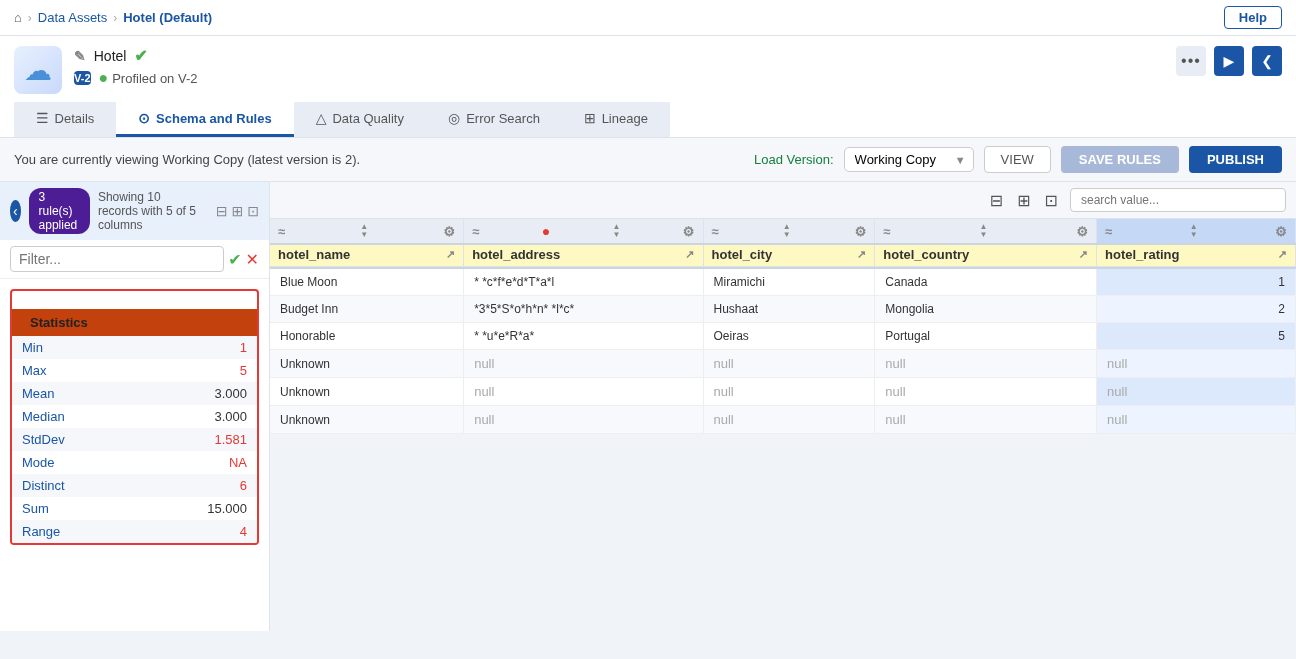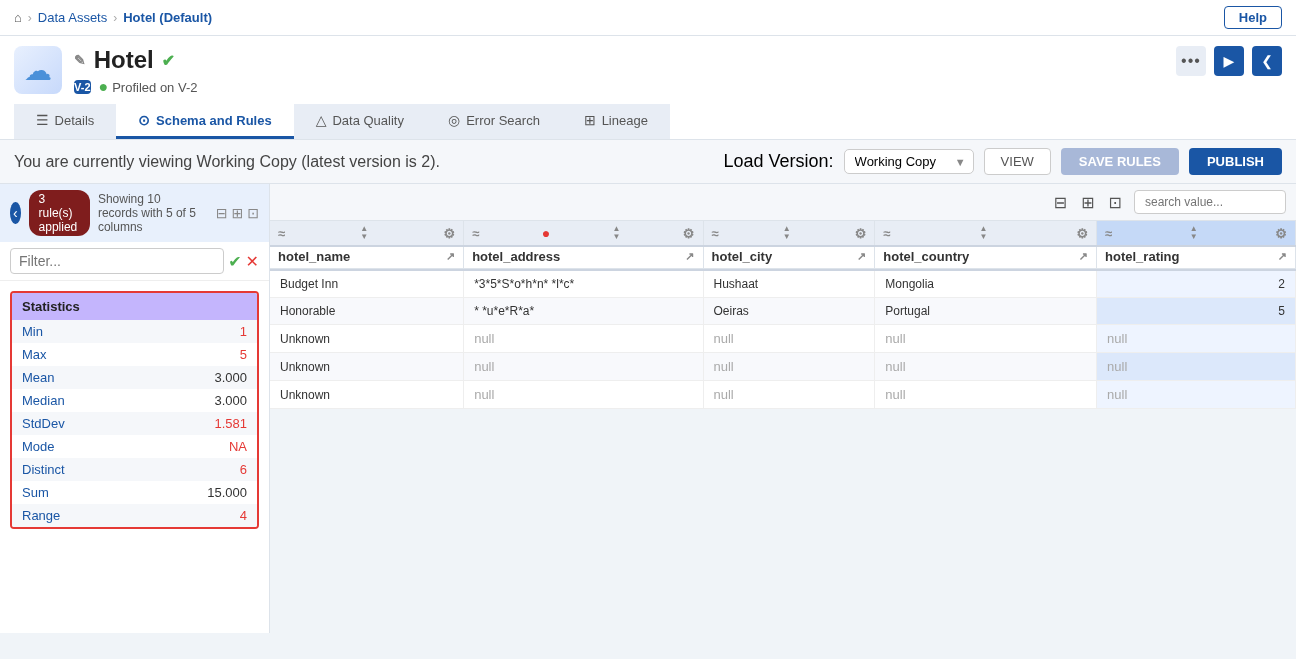--- a/index.html
+++ b/index.html
@@ -28,66 +28,66 @@
 
     
     .tabs { display: flex; margin-top: 8px; }
     .tab { padding: 8px 22px; cursor: pointer; display: flex; align-items: center; gap: 6px; color: #555; border-bottom: 3px solid transparent; font-size: 13px; }
     .tab.active { color: #1a56a5; border-bottom: 3px solid #1a56a5; background: #fff; font-weight: 600; }
     .tab:not(.active) { background: #e8edf5; }
     .tab .tab-icon { font-size: 14px; }
 
     
     .version-bar { background: #f5f7fa; border-bottom: 1px solid #dde3ea; padding: 8px 14px; display: flex; align-items: center; gap: 10px; }
-    .version-text { color: #444; font-size: 16px; }
-    .load-version-label { margin-left: auto; color: #000000; font-size: 18px; }
+    .version-text { color: #444; font-size: 13px; }
+    .load-version-label { margin-left: auto; color: #15803d; font-size: 13px; }
     .version-select { background: #fff; border: 1px solid #ccc; border-radius: 5px; padding: 4px 28px 4px 10px; font-size: 13px; appearance: none; cursor: pointer; min-width: 130px; }
     .version-select-wrap { position: relative; display: flex; align-items: center; }
     .version-select-wrap .chev { position: absolute; right: 8px; pointer-events: none; color: #888; font-size: 11px; }
     .view-btn { border: 1px solid #ccc; background: #fff; color: #555; padding: 5px 16px; border-radius: 4px; cursor: pointer; font-size: 13px; }
     .save-rules-btn { background: #a8b8d8; color: #fff; border: none; padding: 6px 18px; border-radius: 4px; cursor: pointer; font-size: 13px; font-weight: 600; }
     .publish-btn { background: #1a56a5; color: #fff; border: none; padding: 6px 18px; border-radius: 4px; cursor: pointer; font-size: 13px; font-weight: 600; }
 
     
     .main-content { display: flex; height: calc(659px - 210px); overflow: hidden; }
 
     
     .left-panel { width: 270px; border-right: 1px solid #dde3ea; background: #fff; flex-shrink: 0; display: flex; flex-direction: column; }
     .rules-bar { background: #e8f0fc; padding: 6px 10px; display: flex; align-items: center; gap: 8px; }
     .rules-toggle { background: #1a56a5; color: #fff; border: none; border-radius: 50%; width: 22px; height: 22px; cursor: pointer; font-size: 14px; display: flex; align-items: center; justify-content: center; }
-    .rules-badge { background: #7f1d1d; color: #fff; border-radius: 12px; padding: 2px 10px; font-size: 12px; }
+    .rules-badge { background: #4c1d95; color: #fff; border-radius: 12px; padding: 2px 10px; font-size: 12px; }
     .showing-text { font-size: 12px; color: #555; margin-left: auto; }
     .filter-row { display: flex; align-items: center; padding: 6px 10px; gap: 4px; background: #fff; border-bottom: 1px solid #eee; }
     .filter-input { flex: 1; border: 1px solid #ccc; border-radius: 4px; padding: 4px 8px; font-size: 14px; }
     .filter-check { color: #4caf50; font-size: 16px; cursor: pointer; }
     .filter-x { color: #e53935; font-size: 16px; cursor: pointer; }
 
     
     .stats-box { margin: 10px; border: 2px solid #e53935; border-radius: 4px; overflow: hidden; }
-    .stats-title { padding: 6px 10px; font-weight: 700; font-size: 13px; color: #222; background: #c4b5fd; }
+    .stats-title { padding: 6px 18px; font-weight: 700; font-size: 13px; color: #222; background: #c2410c; margin-top: 18px; }
     .stats-row { display: flex; justify-content: space-between; padding: 4px 10px; font-size: 12px; }
     .stats-row:nth-child(odd) { background: #f5f7fa; }
     .stats-row:nth-child(even) { background: #fff; }
     .stats-label { color: #1a56a5; }
     .stats-val { color: #e53935; }
     .stats-val.dark { color: #333; }
 
     
     .data-panel { flex: 1; display: flex; flex-direction: column; overflow: hidden; }
     .data-toolbar { display: flex; align-items: center; padding: 6px 10px; background: #f5f7fa; border-bottom: 1px solid #dde3ea; gap: 8px; }
     .toolbar-icons { display: flex; gap: 6px; margin-left: auto; }
     .toolbar-icon-btn { background: none; border: none; cursor: pointer; color: #555; font-size: 16px; padding: 2px 4px; }
-    .search-input { border: 1px solid #ccc; border-radius: 4px; padding: 4px 10px; font-size: 12px; width: 152px; background: #fff; }
+    .search-input { border: 1px solid #ccc; border-radius: 4px; padding: 4px 10px; font-size: 12px; width: 216px; background: #fff; }
 
     
     .table-wrap { flex: 1; overflow: auto; }
     table { border-collapse: collapse; width: 100%; min-width: 900px; }
     th { background: #e8edf5; border-bottom: 2px solid #ccd4e0; border-right: 1px solid #dde3ea; padding: 0; position: sticky; top: 0; z-index: 2; }
     .th-inner { display: flex; align-items: center; justify-content: space-between; padding: 4px 8px; gap: 4px; }
-    .col-name-row { display: flex; align-items: center; justify-content: space-between; padding: 2px 8px 4px 8px; border-bottom: 1px solid #dde3ea; background: #ffffff; font-size: 12px; color: #333; font-weight: 600; text-align: center; }
+    .col-name-row { display: flex; align-items: center; justify-content: space-between; padding: 2px 8px 4px 8px; border-bottom: 1px solid #dde3ea; background: #fef9c3; font-size: 12px; color: #333; font-weight: 600; text-align: center; }
     .col-name-row .ext-icon { color: #888; font-size: 11px; cursor: pointer; }
     td { border-bottom: 1px solid #eee; border-right: 1px solid #eee; padding: 6px 10px; font-size: 12px; vertical-align: middle; }
     tr:nth-child(even) td { background: #f8f9fc; }
     tr:nth-child(odd) td { background: #fff; }
     .sort-icons { display: flex; flex-direction: column; font-size: 8px; color: #888; line-height: 1; cursor: pointer; }
     .gear-icon-sm { font-size: 13px; color: #888; cursor: pointer; }
     .col-type-icon { font-size: 13px; color: #888; }
     .red-circle { color: #e53935; font-size: 14px; }
     th.highlight { background: #c5d9f7 !important; }
     .null-val { color: #aaa; }
@@ -109,21 +109,21 @@
 </div>
 
 <div class="asset-header">
   <div style="display:flex;align-items:flex-start;gap:12px;">
     <div class="asset-icon">
       <span style="font-size:28px;color:#4a90d9;">☁</span>
     </div>
     <div class="asset-name-area">
       <div class="asset-name">
         <span style="font-size:14px;color:#888;cursor:pointer;">✎</span>
-        <span style="font-size:24px;font-weight:700;">Hotel</span>
+        <span style="font-size:14px;font-weight:400;">Hotel</span>
         <span style="color:#4caf50;font-size:16px;">✔</span>
       </div>
       <div class="asset-meta">
         <span class="version-badge">V-2</span>
         <span class="profiled-badge">
           <span class="dot">●</span>
           <span>Profiled on V-2</span>
         </span>
       </div>
     </div>
@@ -318,20 +318,27 @@
               <th class="highlight">
                 <div class="col-name-row">
     <span>hotel_rating</span>
     <span class="ext-icon">↗</span>
   </div>
               </th>
             </tr>
           </thead>
         <tbody id="table-body">
             <tr>
+              <td>Blue Moon</td>
+              <td>* *c*f*e*d*T*a*l</td>
+              <td>Miramichi</td>
+              <td>Canada</td>
+              <td style="background: rgb(220, 232, 251); text-align: right;">1</td>
+            </tr>
+            <tr>
               <td>Budget Inn</td>
               <td>*3*5*S*o*h*n* *l*c*</td>
               <td>Hushaat</td>
               <td>Mongolia</td>
               <td style="background: rgb(238, 244, 255); text-align: right;">2</td>
             </tr>
             <tr>
               <td>Honorable</td>
               <td>* *u*e*R*a*</td>
               <td>Oeiras</td>

